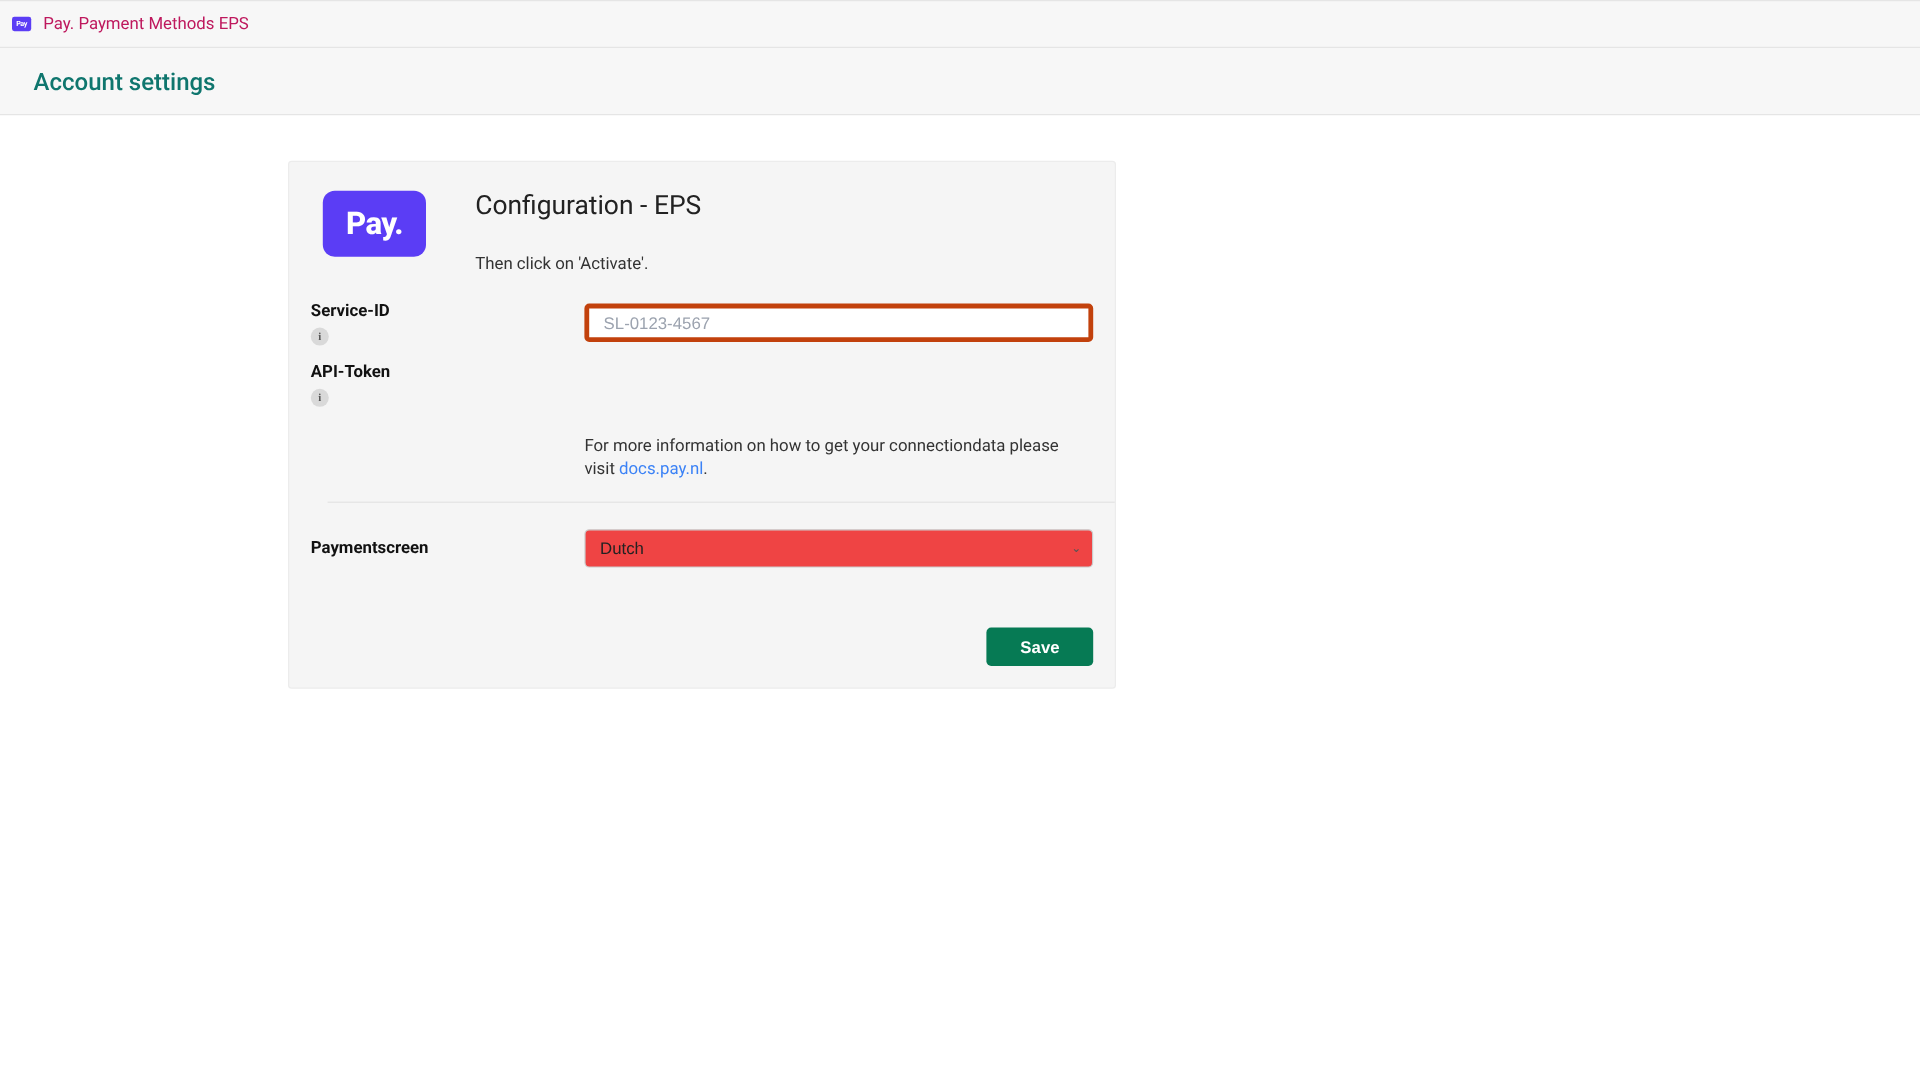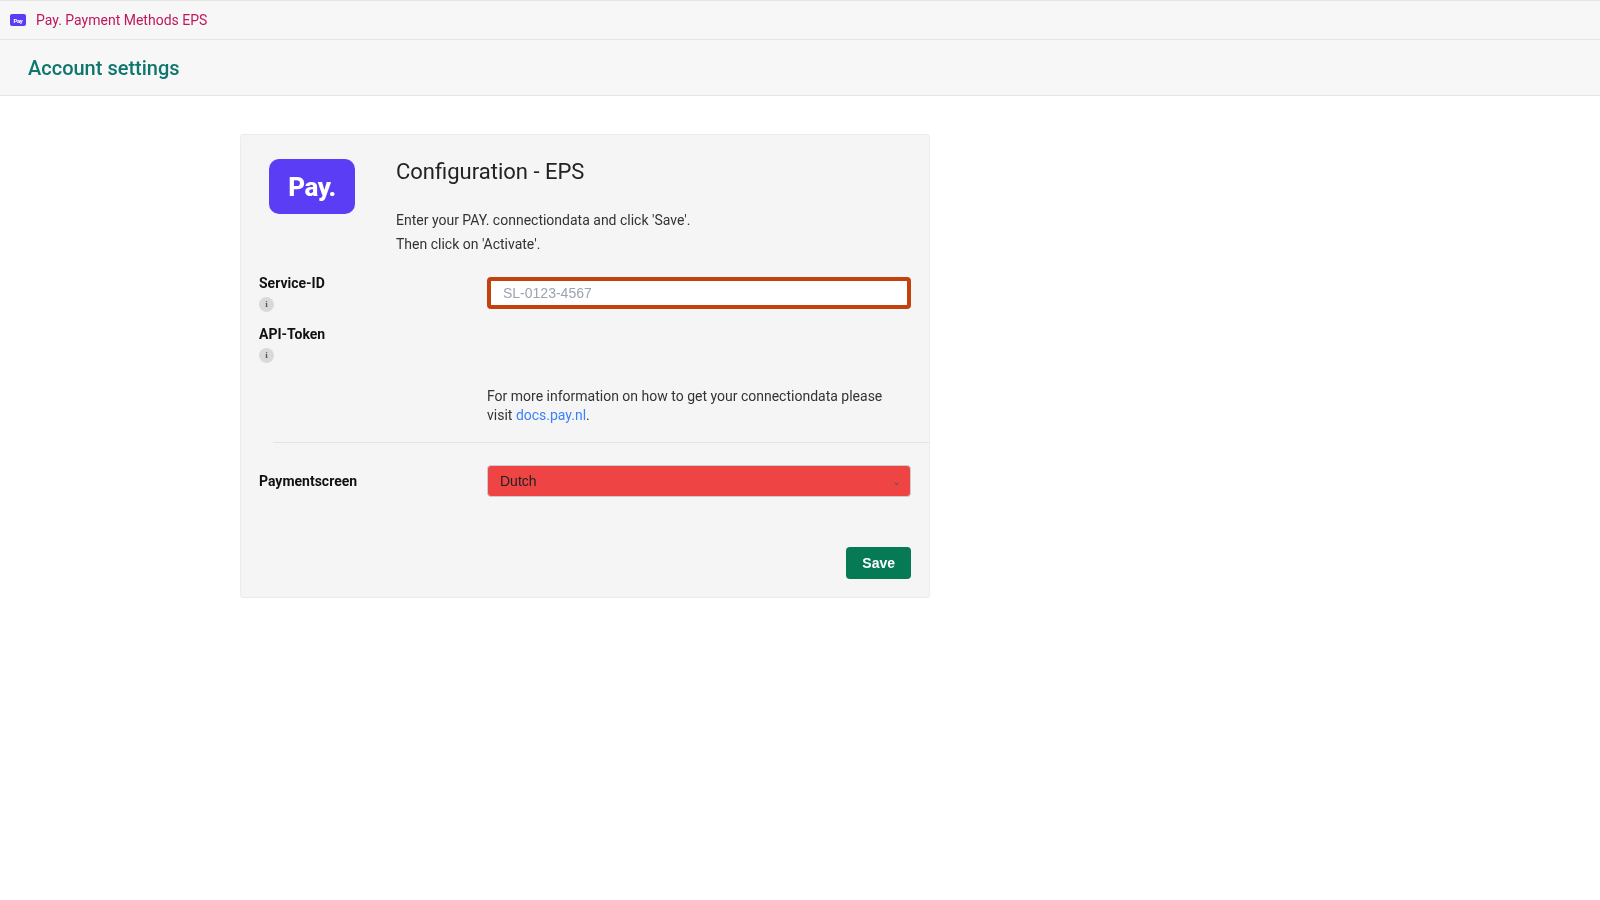--- a/index.html
+++ b/index.html
@@ -208,21 +208,21 @@
     justify-content: flex-end;
     margin-top: 50px;
   }
   .btn-save {
     background: #067a54;
     color: #fff;
     border: none;
     border-radius: 4px;
     font-size: 14px;
     font-weight: 700;
-    padding: 0 16px;
+    padding: 0 28px;
     height: 32px;
     cursor: pointer;
   }
 </style>
 </head>
 <body>
 
 <div class="topbar">
   <div class="app-icon">
     <span>Pay</span>
@@ -236,21 +236,20 @@
 
 <div class="content">
   <div class="card">
 
     <div class="card-header">
       <div class="logo-badge">
         <span>Pay.</span>
       </div>
       <div class="header-text">
         <h2>Configuration - EPS</h2>
-        <p>Enter your PAY. connectiondata and click 'Save'.</p>
         <p>Then click on 'Activate'.</p>
       </div>
     </div>
 
     <div class="form-section">
 
       <div class="form-row">
         <div class="label-col">
           <span>Service-ID</span>
           <span class="info-badge">i</span>

